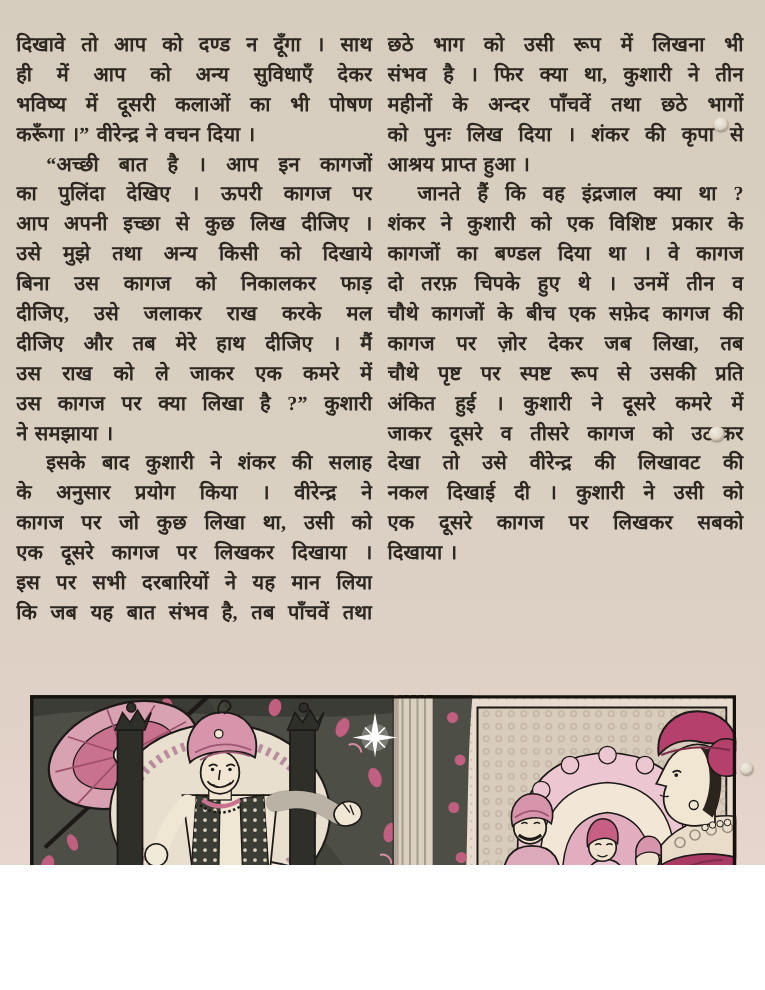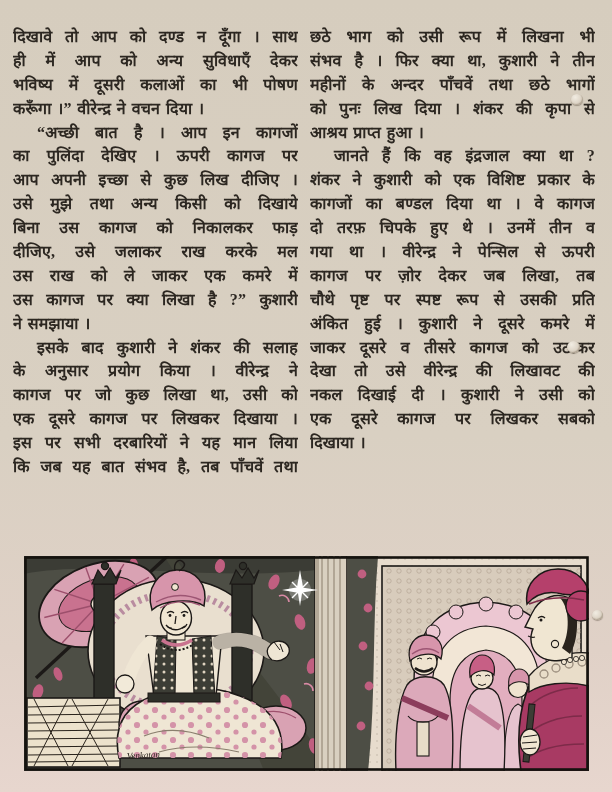--- a/index.html
+++ b/index.html
@@ -1,17 +1,17 @@
 <!DOCTYPE html>
 <html><head>
 <meta charset="utf-8">
 <style>
   html,body{margin:0;padding:0;}
   .page{
-    position:relative; width:612px; height:792px; overflow:hidden;
+    position:relative; width:612px; height:692px; overflow:hidden;
     background:linear-gradient(180deg,#d6cdbe 0%,#d9d0c2 55%,#e0d1c7 82%,#e7d6ce 100%);
     font-family:"Liberation Serif","DejaVu Sans",serif;
   }
   .text-columns{
     position:absolute; top:25px; left:13px; width:582px;
     display:flex; gap:12px;
   }
   .col{flex:1; min-width:0;}
   .line{
     font-size:16px; line-height:23.9px; height:23.9px; overflow:hidden;
@@ -43,41 +43,42 @@
         <div class="line">दिखावे तो आप को दण्ड न दूँगा । साथ</div>
         <div class="line">ही में आप को अन्य सुविधाएँ देकर</div>
         <div class="line">भविष्य में दूसरी कलाओं का भी पोषण</div>
         <div class="line end">करूँगा ।” वीरेन्द्र ने वचन दिया ।</div>
         <div class="line indent">“अच्छी बात है । आप इन कागजों</div>
         <div class="line">का पुलिंदा देखिए । ऊपरी कागज पर</div>
         <div class="line">आप अपनी इच्छा से कुछ लिख दीजिए ।</div>
         <div class="line">उसे मुझे तथा अन्य किसी को दिखाये</div>
         <div class="line">बिना उस कागज को निकालकर फाड़</div>
         <div class="line">दीजिए, उसे जलाकर राख करके मल</div>
+        <div class="line">दीजिए और तब मेरे हाथ दीजिए । मैं</div>
         <div class="line">उस राख को ले जाकर एक कमरे में</div>
         <div class="line">उस कागज पर क्या लिखा है ?” कुशारी</div>
         <div class="line end">ने समझाया ।</div>
         <div class="line indent">इसके बाद कुशारी ने शंकर की सलाह</div>
         <div class="line">के अनुसार प्रयोग किया । वीरेन्द्र ने</div>
         <div class="line">कागज पर जो कुछ लिखा था, उसी को</div>
         <div class="line">एक दूसरे कागज पर लिखकर दिखाया ।</div>
         <div class="line">इस पर सभी दरबारियों ने यह मान लिया</div>
         <div class="line">कि जब यह बात संभव है, तब पाँचवें तथा</div>
       </div>
     <div class="col" id="col-right">
         <div class="line">छठे भाग को उसी रूप में लिखना भी</div>
         <div class="line">संभव है । फिर क्या था, कुशारी ने तीन</div>
         <div class="line">महीनों के अन्दर पाँचवें तथा छठे भागों</div>
         <div class="line">को पुनः लिख दिया । शंकर की कृपा से</div>
         <div class="line end">आश्रय प्राप्त हुआ ।</div>
         <div class="line indent">जानते हैं कि वह इंद्रजाल क्या था ?</div>
         <div class="line">शंकर ने कुशारी को एक विशिष्ट प्रकार के</div>
         <div class="line">कागजों का बण्डल दिया था । वे कागज</div>
         <div class="line">दो तरफ़ चिपके हुए थे । उनमें तीन व</div>
-        <div class="line">गया था । वीरेन्द्र ने पेन्सिल से ऊपरी</div>
+        <div class="line">चौथे कागजों के बीच एक सफ़ेद कागज की</div>
         <div class="line">कागज पर ज़ोर देकर जब लिखा, तब</div>
         <div class="line">चौथे पृष्ट पर स्पष्ट रूप से उसकी प्रति</div>
         <div class="line">अंकित हुई । कुशारी ने दूसरे कमरे में</div>
         <div class="line">जाकर दूसरे व तीसरे कागज को उठाकर</div>
         <div class="line">देखा तो उसे वीरेन्द्र की लिखावट की</div>
         <div class="line">नकल दिखाई दी । कुशारी ने उसी को</div>
         <div class="line">एक दूसरे कागज पर लिखकर सबको</div>
         <div class="line end">दिखाया ।</div>
       </div>
   </div>

